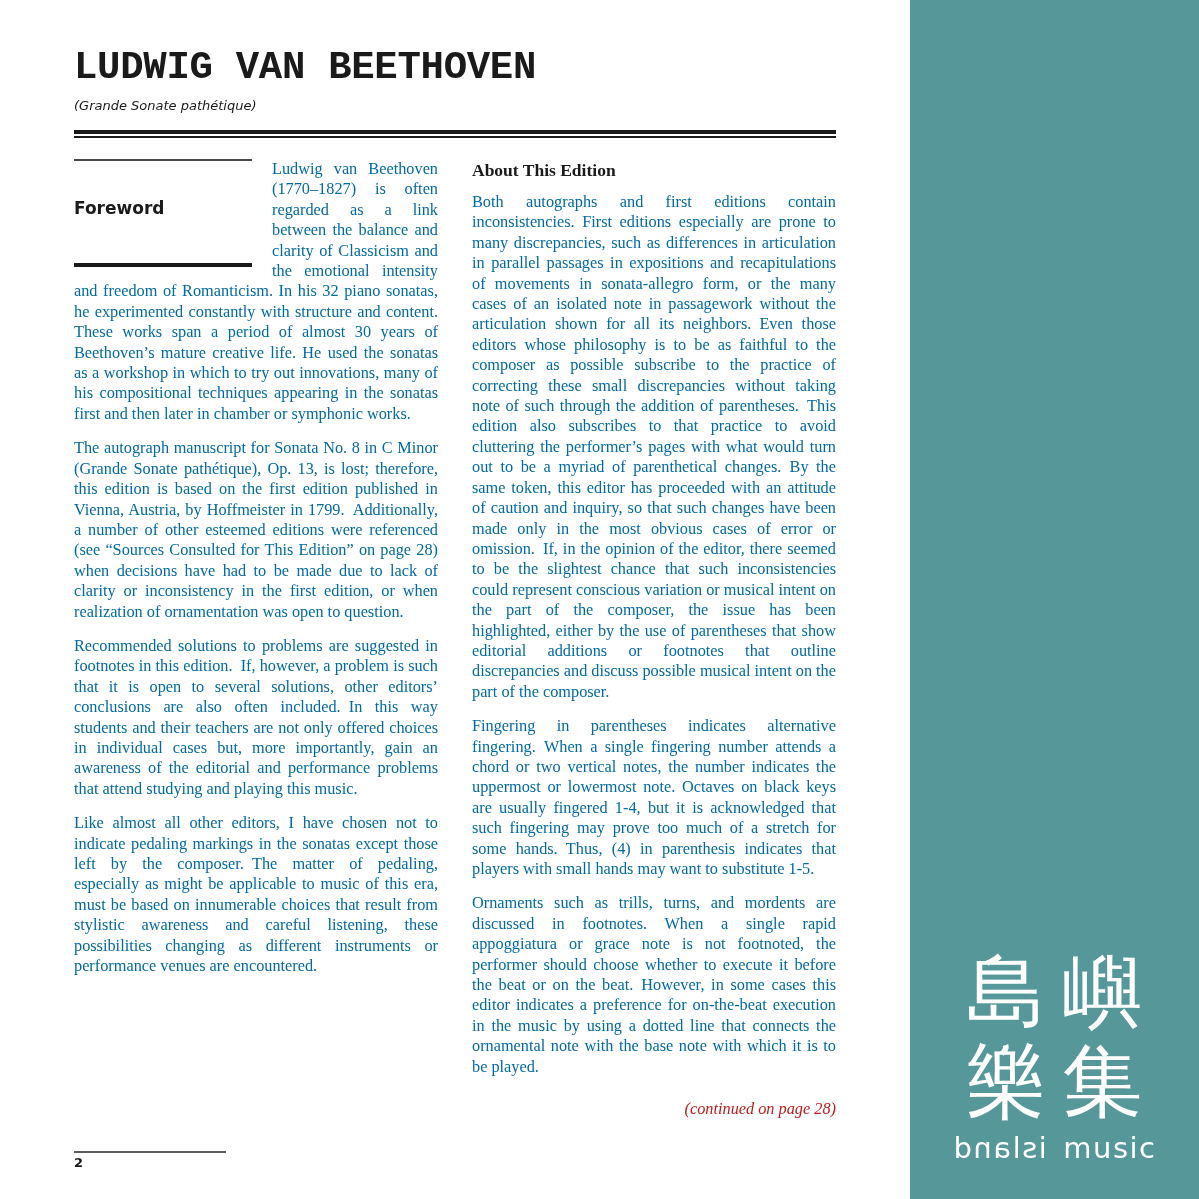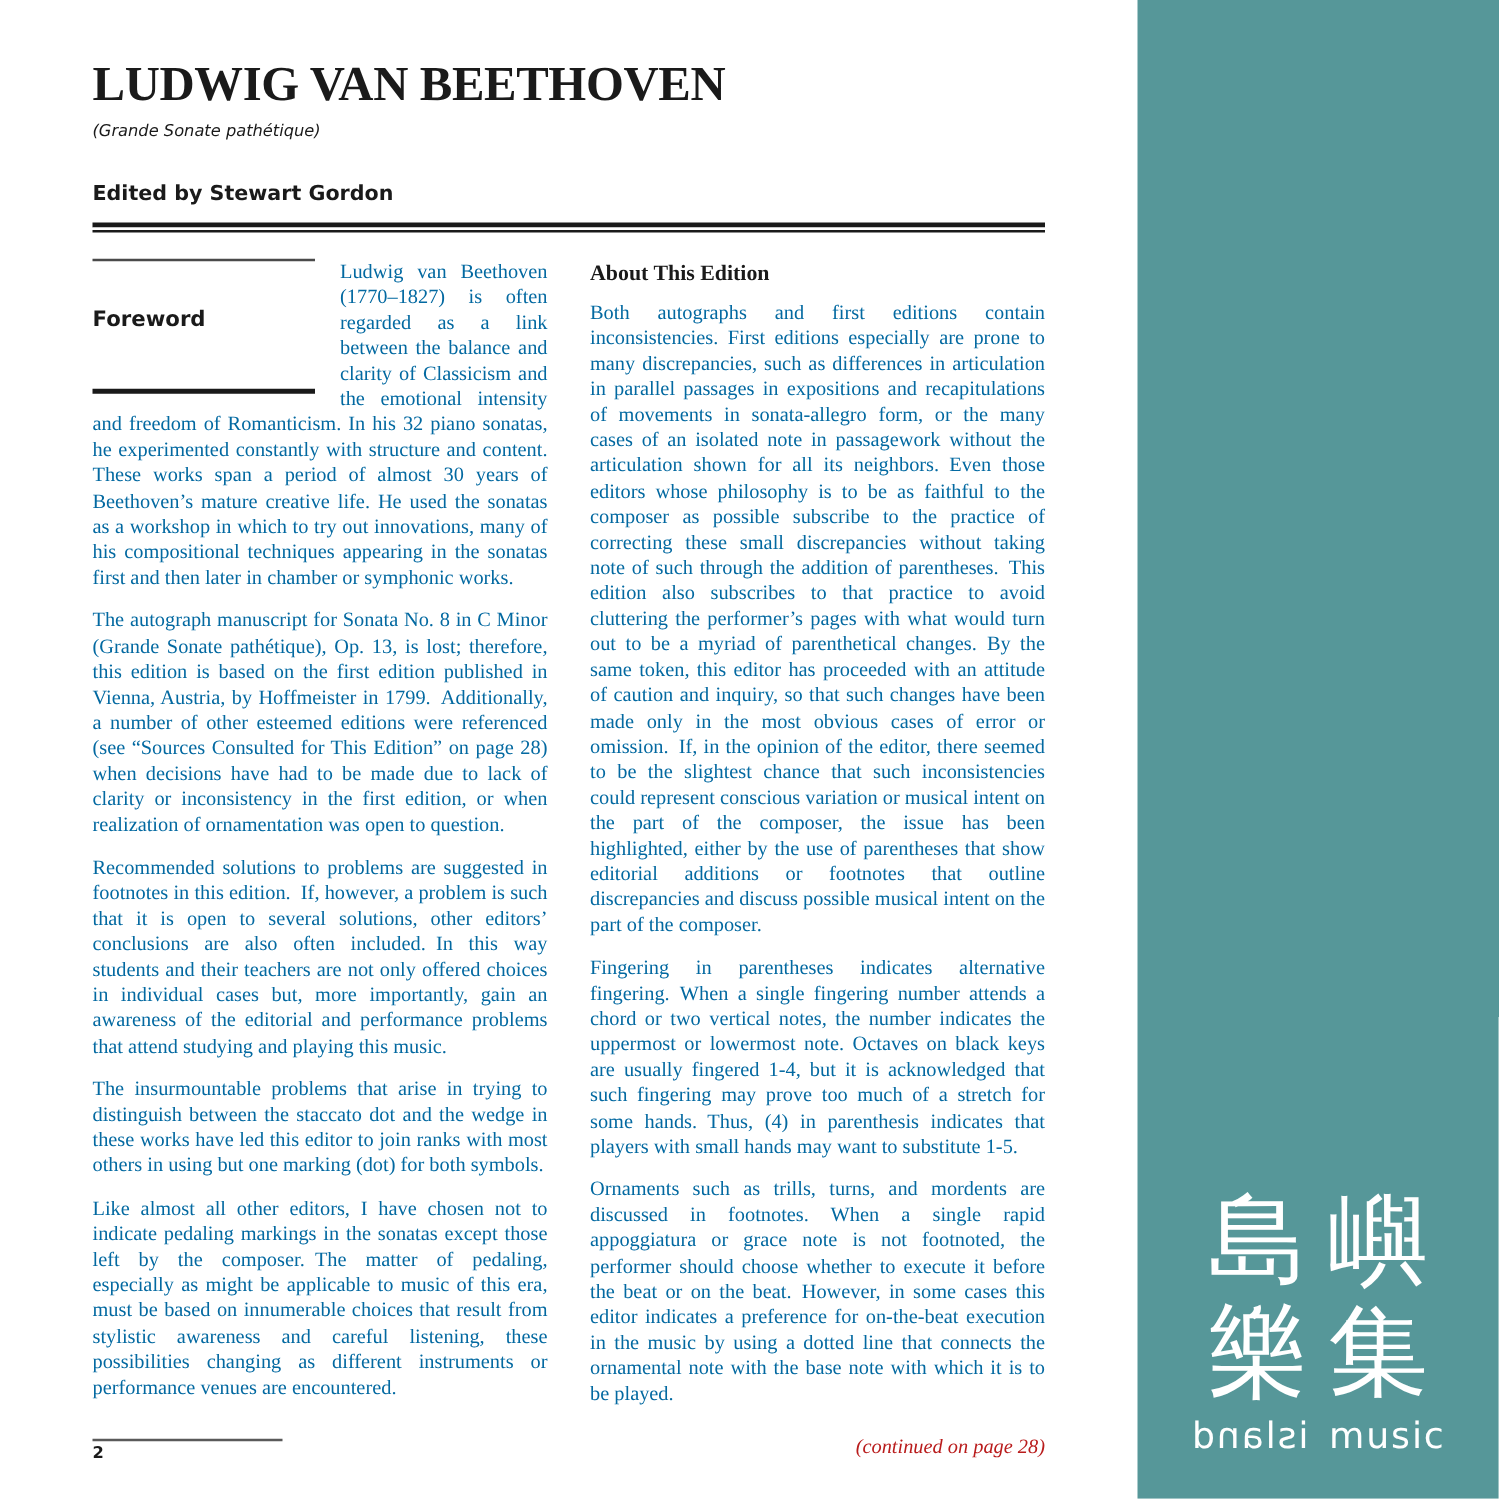--- a/index.html
+++ b/index.html
@@ -73,21 +73,21 @@
   }
   .content {
     position: absolute;
     left: 74px;
     top: 46px;
     width: 762px;
   }
 
   
   .composer {
-    font-family: Liberation Serif, serif;
+    font-family: Liberation Mono, monospace;
     font-weight: 700;
     font-size: 39px;
     line-height: 44px;
     letter-spacing: -0.3px;
     color: #1a1a1a;
     margin: 0;
   }
   .work-title {
     font-family: "DejaVu Sans", sans-serif;
     font-weight: 700;
@@ -220,40 +220,38 @@
 </style>
 </head>
 <body>
 
 <div class="page">
   <div class="content">
 
     <div>
       <h1 class="composer">LUDWIG VAN BEETHOVEN</h1>
       <div class="work-subtitle">(Grande Sonate pathétique)</div>
-      <div class="editor-credit">Edited by Stewart Gordon</div>
       <div class="masthead-rule">
         <div class="rule-thick"></div>
         <div class="rule-gap"></div>
         <div class="rule-thin"></div>
       </div>
     </div>
 
     <div class="columns">
 
       <div class="col">
         <div class="foreword-block">
           <div class="foreword-rule-top"></div>
           <div class="foreword-label">Foreword</div>
           <div class="foreword-rule-bottom"></div>
         </div>
         <p class="body">Ludwig van Beethoven (1770–1827) is often regarded as a link between the balance and clarity of Classicism and the emotional intensity and freedom of Romanticism. In his 32 piano sonatas, he experimented constantly with structure and content. These works span a period of almost 30 years of Beethoven’s mature creative life. He used the sonatas as a workshop in which to try out innovations, many of his compositional techniques appearing in the sonatas first and then later in chamber or symphonic works.</p>
         <p class="body">The autograph manuscript for Sonata No. 8 in C Minor (Grande Sonate pathétique), Op. 13, is lost; therefore, this edition is based on the first edition published in Vienna, Austria, by Hoffmeister in 1799. Additionally, a number of other esteemed editions were referenced (see “Sources Consulted for This Edition” on page 28) when decisions have had to be made due to lack of clarity or inconsistency in the first edition, or when realization of ornamentation was open to question.</p>
         <p class="body">Recommended solutions to problems are suggested in footnotes in this edition. If, however, a problem is such that it is open to several solutions, other editors’ conclusions are also often included. In this way students and their teachers are not only offered choices in individual cases but, more importantly, gain an awareness of the editorial and performance problems that attend studying and playing this music.</p>
-        <p class="body">The insurmountable problems that arise in trying to distinguish between the staccato dot and the wedge in these works have led this editor to join ranks with most others in using but one marking (dot) for both symbols.</p>
         <p class="body">Like almost all other editors, I have chosen not to indicate pedaling markings in the sonatas except those left by the composer. The matter of pedaling, especially as might be applicable to music of this era, must be based on innumerable choices that result from stylistic awareness and careful listening, these possibilities changing as different instruments or performance venues are encountered.</p>
       </div>
 
       <div class="col">
         <div class="section-heading">About This Edition</div>
         <p class="body">Both autographs and first editions contain inconsistencies. First editions especially are prone to many discrepancies, such as differences in articulation in parallel passages in expositions and recapitulations of movements in sonata-allegro form, or the many cases of an isolated note in passagework without the articulation shown for all its neighbors. Even those editors whose philosophy is to be as faithful to the composer as possible subscribe to the practice of correcting these small discrepancies without taking note of such through the addition of parentheses. This edition also subscribes to that practice to avoid cluttering the performer’s pages with what would turn out to be a myriad of parenthetical changes. By the same token, this editor has proceeded with an attitude of caution and inquiry, so that such changes have been made only in the most obvious cases of error or omission. If, in the opinion of the editor, there seemed to be the slightest chance that such inconsistencies could represent conscious variation or musical intent on the part of the composer, the issue has been highlighted, either by the use of parentheses that show editorial additions or footnotes that outline discrepancies and discuss possible musical intent on the part of the composer.</p>
         <p class="body">Fingering in parentheses indicates alternative fingering. When a single fingering number attends a chord or two vertical notes, the number indicates the uppermost or lowermost note. Octaves on black keys are usually fingered 1-4, but it is acknowledged that such fingering may prove too much of a stretch for some hands. Thus, (4) in parenthesis indicates that players with small hands may want to substitute 1-5.</p>
         <p class="body">Ornaments such as trills, turns, and mordents are discussed in footnotes. When a single rapid appoggiatura or grace note is not footnoted, the performer should choose whether to execute it before the beat or on the beat. However, in some cases this editor indicates a preference for on-the-beat execution in the music by using a dotted line that connects the ornamental note with the base note with which it is to be played.</p>
         <div class="continued">(continued on page 28)</div>
       </div>

